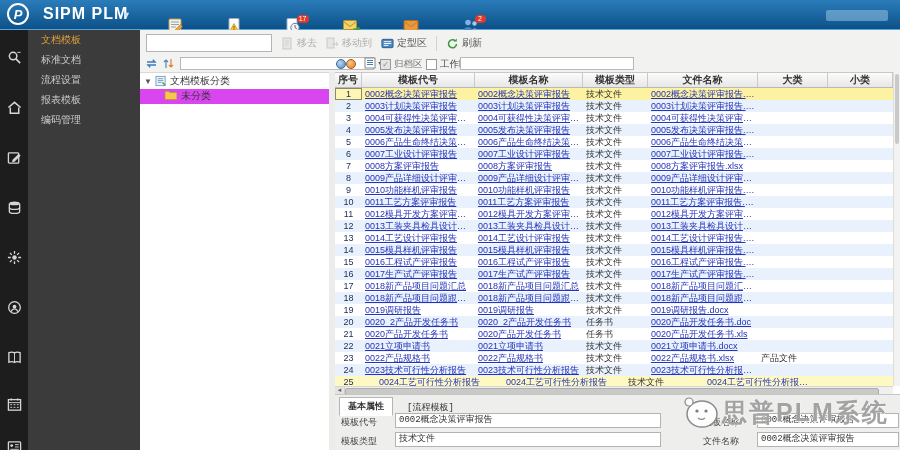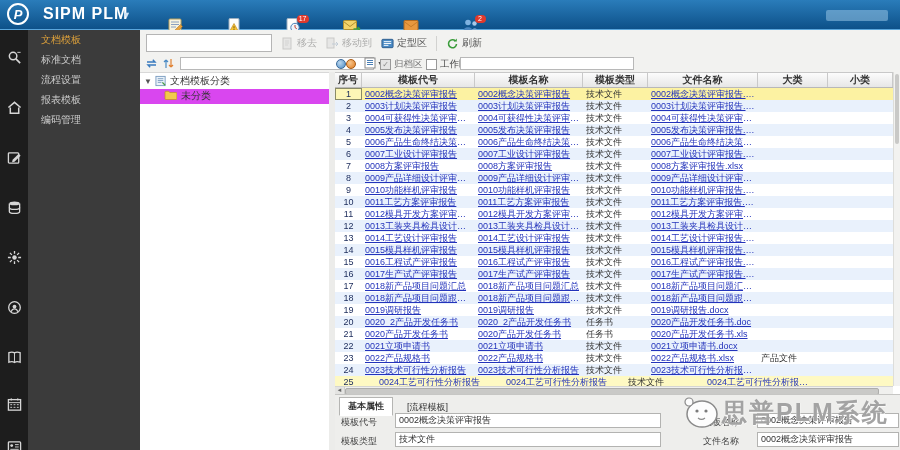--- a/index.html
+++ b/index.html
@@ -70,21 +70,21 @@
   .td.c0{text-align:center;padding:0;color:#1a2a5a;}
   .trow.sel .c0{box-shadow:inset 0 0 0 1px #8a8a66;background:#fdf6b6;}
   .td.link{color:#2333bb;text-decoration:underline;}
   
   #hscroll{position:absolute;left:335px;top:386px;width:558px;height:8px;background:#f0f0ee;border-top:1px solid #d5d5d3;box-sizing:border-box;}
   #hscroll .arrow{position:absolute;left:0;top:0;width:9px;height:7px;font-size:6px;color:#666;text-align:center;line-height:7px;background:#e4e4e2;border-right:1px solid #cfcfcd;}
   #hscroll .thumb{position:absolute;left:10px;top:1px;width:532px;height:5px;background:#c9c9c7;border:1px solid #adadab;border-radius:2px;}
   #vscroll{position:absolute;left:893px;top:72px;width:7px;height:314px;background:#f2f2f0;border-left:1px solid #ddddda;box-sizing:border-box;}
   #vscroll .thumb{position:absolute;left:1px;top:2px;width:4px;height:70px;background:#c9c9c7;border-radius:2px;}
   
-  #detail{position:absolute;left:335px;top:394px;width:565px;height:56px;background:#eeeeec;border-top:1px solid #c6c6c4;overflow:hidden;}
+  #detail{position:absolute;left:335px;top:394px;width:565px;height:56px;background:#eeeeec;border-top:1px solid #c6c6c4;overflow:hidden;font-family:Liberation Mono, monospace;}
   #tabs{position:absolute;left:4px;top:2px;display:flex;align-items:flex-end;gap:6px;}
   .tab{font-size:9px;padding:2px 8px;color:#333;cursor:pointer;}
   .tab.active{background:#fff;border:1px solid #b5b5b3;border-bottom:1px solid #fff;font-weight:bold;}
   .fl{position:absolute;font-size:9px;color:#444;white-space:nowrap;}
   .fi{position:absolute;height:13px;background:#fff;border:1px solid #b3b3b1;font-size:9px;line-height:13px;padding:0 3px;color:#333;overflow:hidden;white-space:nowrap;}
   
   #watermark{position:absolute;left:680px;top:392px;display:flex;align-items:center;z-index:60;pointer-events:none;}
   #wm-logo{width:42px;height:40px;}
   #wm-text{font-size:25px;font-weight:bold;color:#a3a3a3;letter-spacing:2px;
     text-shadow:0 1px 0 rgba(255,255,255,.7),1px 0 0 rgba(255,255,255,.4);}

